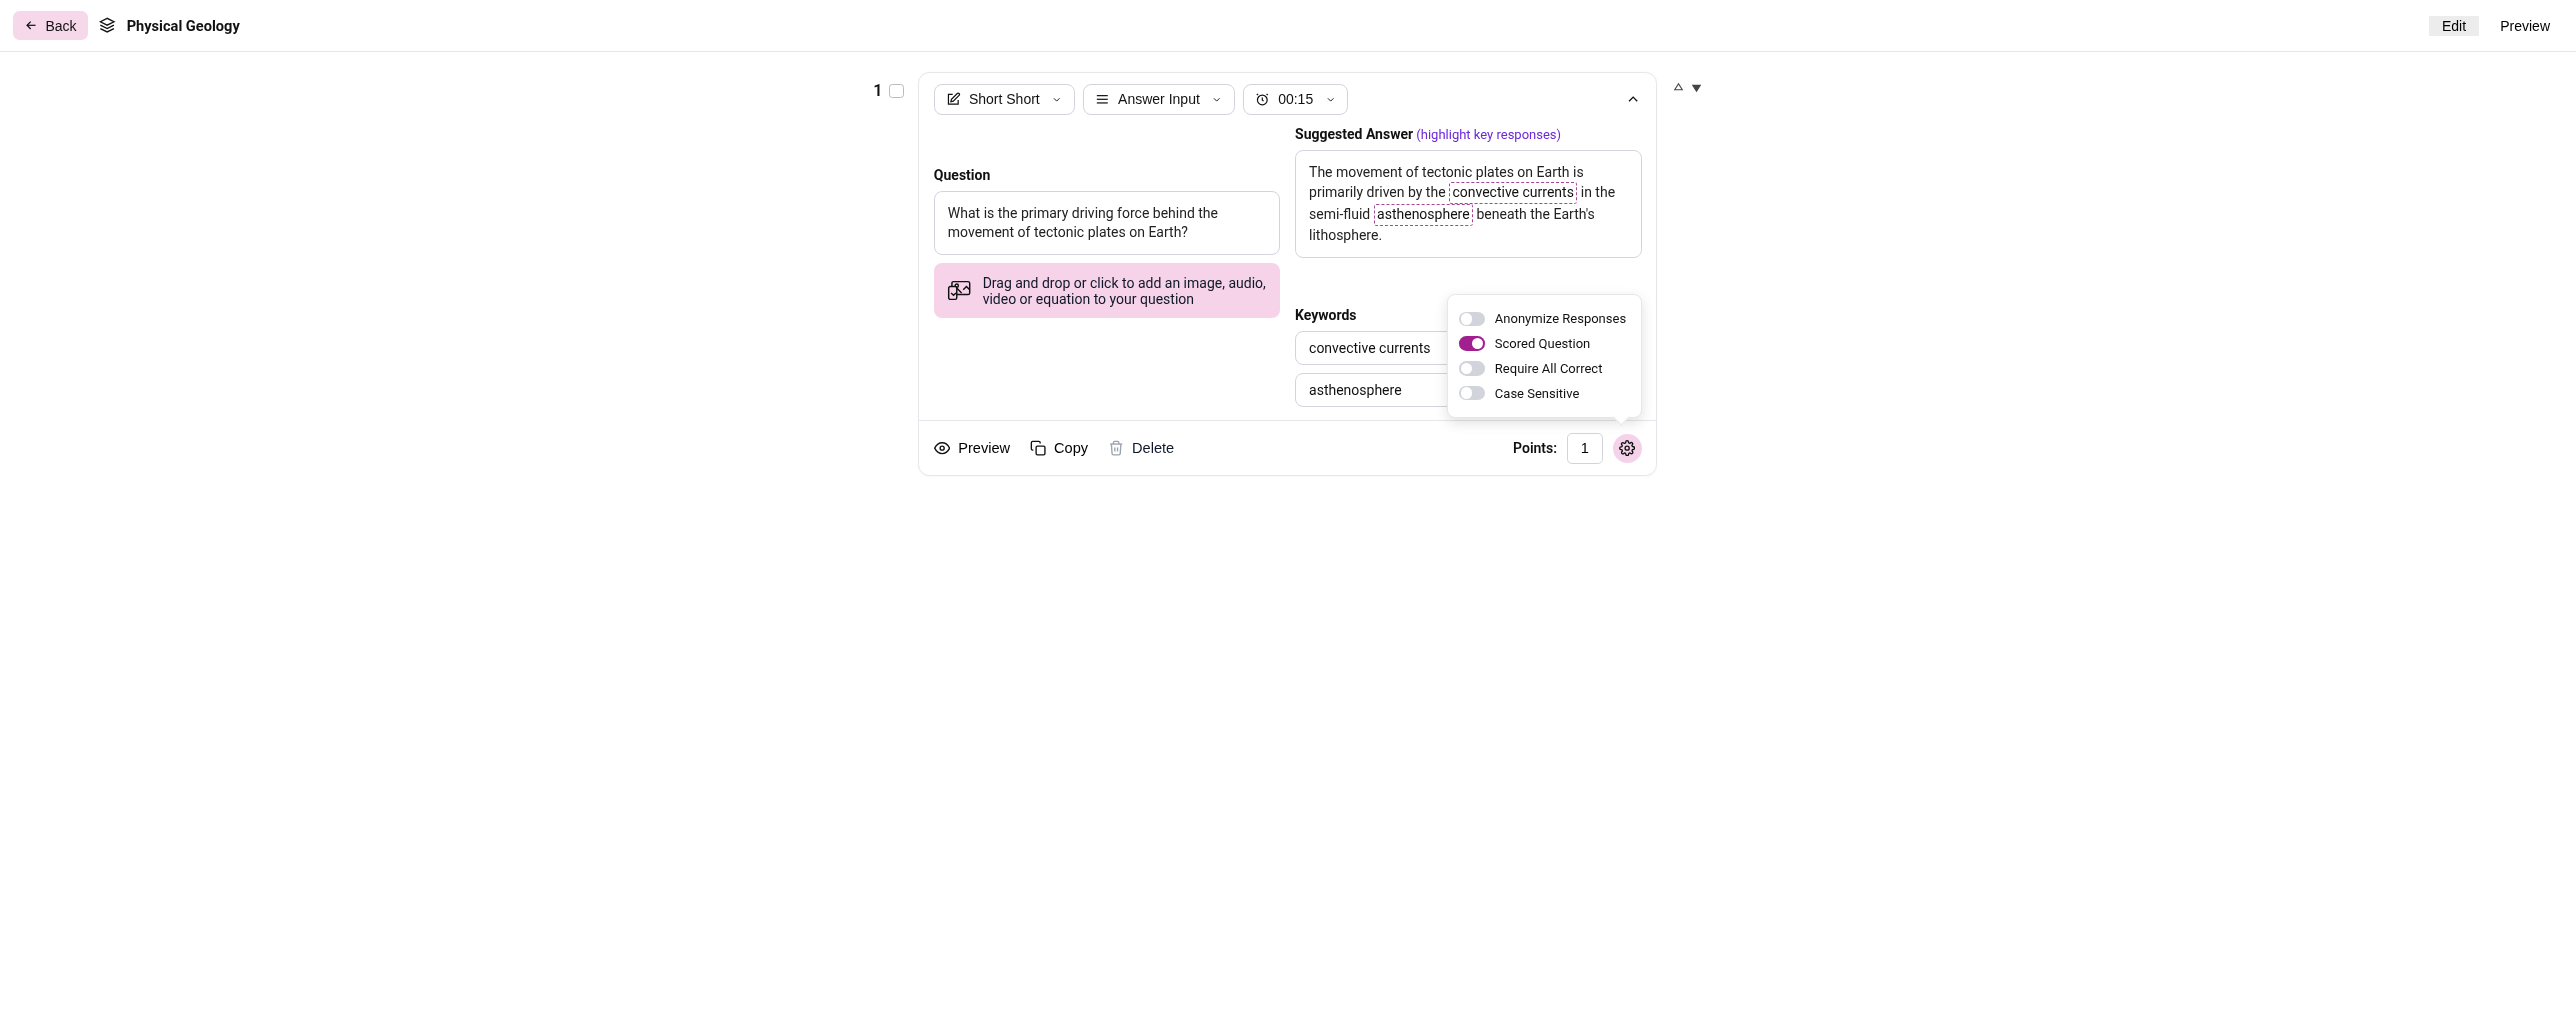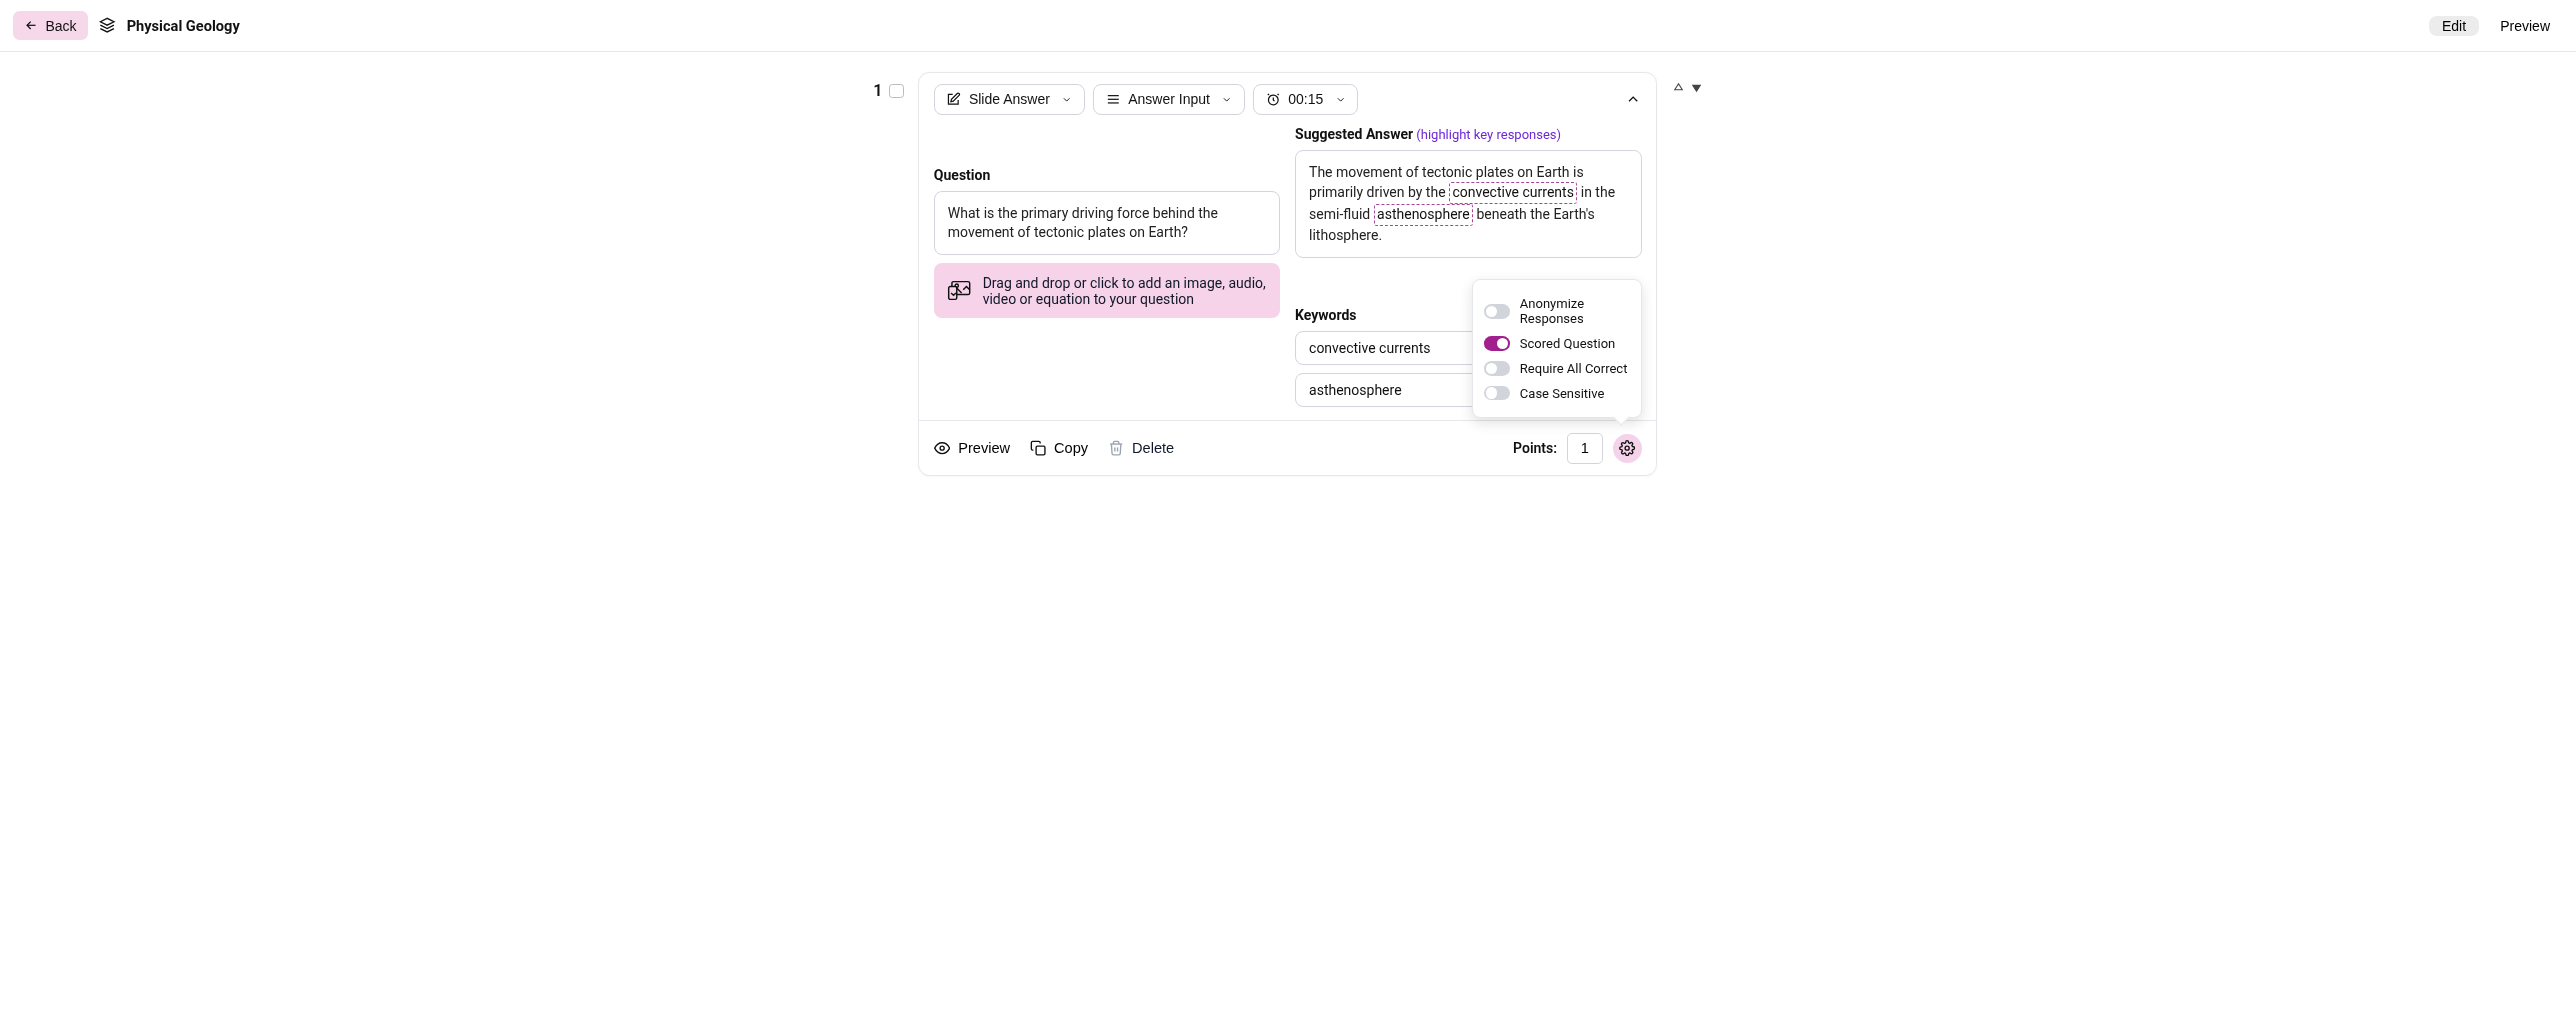--- a/index.html
+++ b/index.html
@@ -3,21 +3,21 @@
 <meta charset="utf-8">
 <style>
 * { box-sizing: border-box; margin: 0; padding: 0; }
 body { font-family: -apple-system, BlinkMacSystemFont, "Segoe UI", Roboto, sans-serif; background: #fff; color: #111; font-size: 13px; }
 .topbar { display:flex; align-items:center; justify-content:space-between; padding: 6.5px 13px; border-bottom: 0.8px solid #e5e7eb; height: 52px; }
 .topbar-left { display:flex; align-items:center; gap: 11.4px; }
 .back-btn { display:flex; align-items:center; gap:6.5px; background:#f7d8eb; border:none; border-radius:6.5px; padding:6.5px 11.4px; font-size:14px; color:#111; cursor:pointer; }
 .title-wrap { display:flex; align-items:center; gap:11px; }
 .title-text { font-weight:700; font-size:14.6px; }
 .topbar-right { display:flex; align-items:center; gap:8.1px; }
-.tab-btn { background:transparent; border:none; border-radius:8px; padding:2px 13px; font-size:14px; cursor:pointer; }
+.tab-btn { background:transparent; border:none; border-radius:1px; padding:2px 13px; font-size:14px; cursor:pointer; }
 .tab-btn.active { background:#ececec; }
 .canvas { padding: 19.5px 0 49px; }
 .slide-wrap { display:flex; align-items:flex-start; justify-content:center; gap:14.6px; }
 .slide-num { display:flex; align-items:center; gap:6.5px; font-size:16.3px; font-weight:600; padding-top:9.8px; }
 .slide-checkbox { width:14.6px; height:14.6px; border:1.2px solid #bbb; border-radius:3.3px; }
 .card { width: 739px; border:0.8px solid #e5e7eb; border-radius:11.4px; background:#fff; box-shadow: 0 0.8px 2.4px rgba(0,0,0,0.03); position:relative; }
 .card-head { display:flex; align-items:center; gap:8.1px; padding: 11.4px 14.6px; }
 .pill { display:flex; align-items:center; gap:8.1px; border:0.8px solid #d1d5db; border-radius:8.1px; padding:6.5px 11.4px; font-size:14px; cursor:pointer; background:#fff; color:#111; }
 .pill .chev { margin-left:3.3px; }
 .card-head-right { margin-left:auto; display:flex; align-items:center; gap:8.1px; }
@@ -32,21 +32,21 @@
 .hl { border:1.2px dashed #a84599; border-radius:2.4px; padding:0 2.4px; color:#111; display:inline-block; }
 .keywords { display:flex; flex-direction:column; gap:8.1px; }
 .keyword { border:0.8px solid #d1d5db; border-radius:8.1px; padding:8.1px 13px; font-size:14px; }
 .card-foot { display:flex; align-items:center; gap:19.5px; padding:11.4px 14.6px; border-top:0.8px solid #e5e7eb; }
 .foot-btn { display:flex; align-items:center; gap:8.1px; font-size:14.6px; background:none; border:none; cursor:pointer; }
 .foot-btn.delete { color:#0f172a;text-align:center; }
 .foot-right { margin-left:auto; display:flex; align-items:center; gap:9.8px; }
 .points-label { font-size:14px; font-weight:600; }
 .points-input { width:36px; height:31px; border:0.8px solid #d1d5db; border-radius:4.9px; text-align:center; font-size:14.6px; }
 .gear-btn { width:29px; height:29px; border-radius:50%; background:#f4d3ea; border:none; display:flex; align-items:center; justify-content:center; cursor:pointer; }
-.popover { position:absolute; right:14.6px; bottom:57px; background:#fff; border:0.8px solid #e5e7eb; border-radius:8.1px; box-shadow:0 4.9px 13px rgba(0,0,0,.12); padding:11.4px; width:170px; z-index:10; }
+.popover { position:absolute; right:14.6px; bottom:57px; background:#fff; border:0.8px solid #e5e7eb; border-radius:8.1px; box-shadow:0 4.9px 13px rgba(0,0,0,.12); padding:11.4px; width:195px; z-index:10; }
 .popover::after { content:""; position:absolute; bottom:-6.5px; right:13px; width:11.4px; height:11.4px; background:#fff; border-right:0.8px solid #e5e7eb; border-bottom:0.8px solid #e5e7eb; transform:rotate(45deg); }
 .toggle-row { display:flex; align-items:center; gap:9.8px; padding:4.9px 0; font-size:13px; }
 .toggle { width:26px; height:14.6px; border-radius:7.3px; background:#d1d5db; position:relative; flex-shrink:0; cursor:pointer; }
 .toggle::after { content:""; position:absolute; width:11.4px; height:11.4px; border-radius:50%; background:#fff; top:1.6px; left:1.6px; transition:.15s; }
 .toggle.on { background:#a21f8f; }
 .toggle.on::after { left:13px; }
 .slide-nav-side { display:flex; gap:4.9px; align-items:center; padding-top:9.8px; }
 .add-slide-row { display:flex; align-items:center; justify-content:center; margin-top:18px; position:relative; }
 .add-slide-row::before, .add-slide-row::after { content:""; flex:1; max-width:406px; border-top:1.6px dashed #d1d5db; margin:0 8.1px; }
 .add-slide-btn { display:flex; align-items:center; gap:9.8px; background:#8a2b84; color:#fff; border:none; border-radius:8.1px; padding:8.1px 16.3px; font-size:14.6px; cursor:pointer; }
@@ -92,21 +92,21 @@
 
     <div class="card">
       <div class="card-head">
         <button class="pill">
           <span class="icon">
             <svg width="14.6" height="14.6" viewBox="0 0 24 24" fill="none" stroke="#111" stroke-width="2">
                 <path d="M11 4H4v16h16v-7"></path>
                 <path d="M18.5 2.5a2.121 2.121 0 013 3L12 15l-4 1 1-4 9.5-9.5z"></path>
               </svg>
           </span>
-          <span>Slide Answer</span>
+          <span>Short Short</span>
           <span class="icon chev">
             <svg width="11.4" height="11.4" viewBox="0 0 24 24" fill="none" stroke="#111" stroke-width="2">
                 <polyline points="6 9 12 15 18 9"></polyline>
               </svg>
           </span>
         </button>
         <button class="pill">
           <span class="icon">
             <svg width="14.6" height="14.6" viewBox="0 0 24 24" fill="none" stroke="#111" stroke-width="2">
                 <line x1="3" y1="6" x2="21" y2="6"></line>

